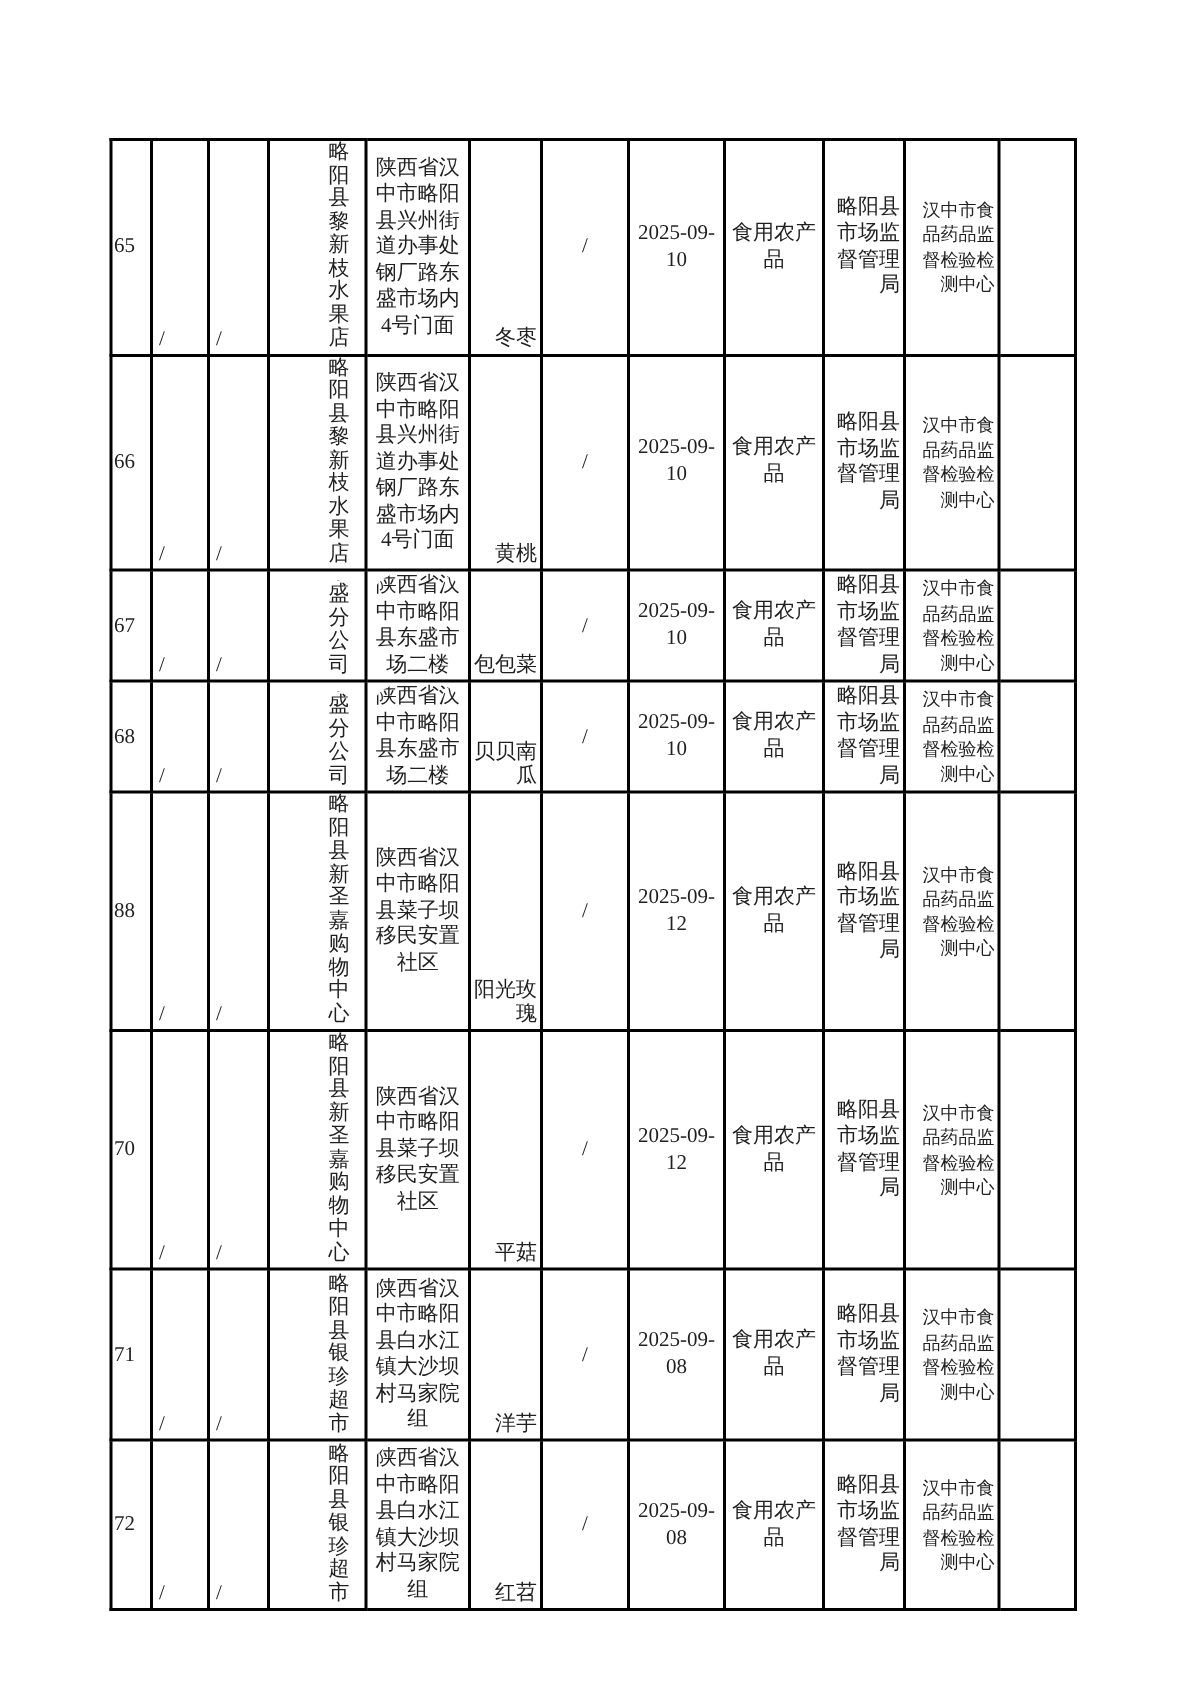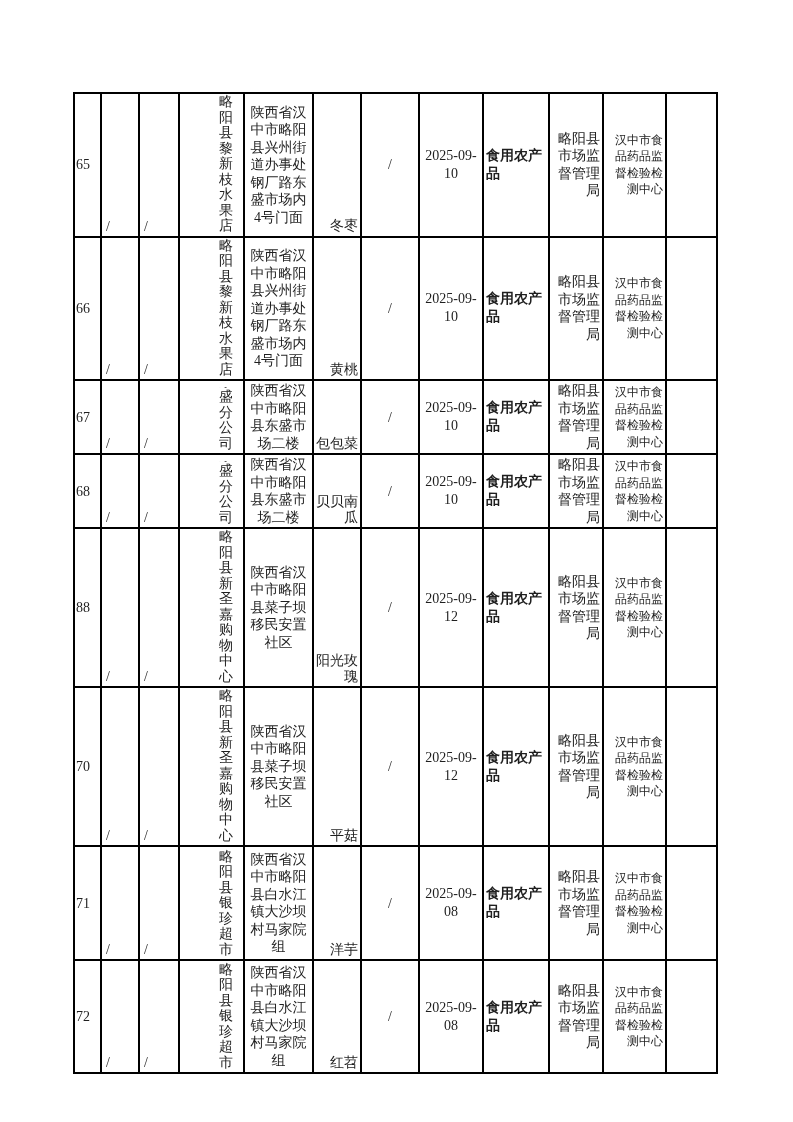--- a/index.html
+++ b/index.html
@@ -40,25 +40,25 @@
   tr.r2 { height: 70px; }
   tr.r3 { height: 70px; }
   tr.r4 { height: 83px; }
   tr.r5 { height: 88px; }
   tr.r6 { height: 114px; }
   tr.r7 { height: 113px; }
 
   td.num     { vertical-align: middle; text-align: left; padding: 0 1px; }
   td.slash-b { vertical-align: bottom; text-align: left; padding-left: 4px; padding-bottom: 1px; }
   td.company { vertical-align: bottom; text-align: left; line-height: 15.5px; padding-bottom: 2px; }
-  td.addr    { vertical-align: middle; text-align: center; line-height: 17.5px; padding: 1px 2px; }
+  td.addr    { vertical-align: middle; text-align: center; line-height: 17.5px; padding: 1px 2px; border-radius: 24px; }
   td.product { vertical-align: bottom; text-align: right; line-height: 15.5px; padding-bottom: 2px; }
   td.slash-m { vertical-align: middle; text-align: center; }
   td.date    { vertical-align: middle; text-align: center; line-height: 18px; }
-  td.cat     { vertical-align: middle; line-height: 18px; font-weight: bold; }
+  td.cat     { vertical-align: middle; text-align: center; line-height: 18px; }
   td.auth    { vertical-align: middle; text-align: right; line-height: 17.5px; padding-left: 2px; }
   td.insp    { vertical-align: middle; text-align: right; font-size: 12px; line-height: 16.5px; padding-left: 3px; }
   td.remark  { vertical-align: middle; }
 
   .cin { white-space: pre-line; margin-left: 37px; }
   
   .cin.clip {
     height: 64px;
     overflow: hidden;
     display: flex;

